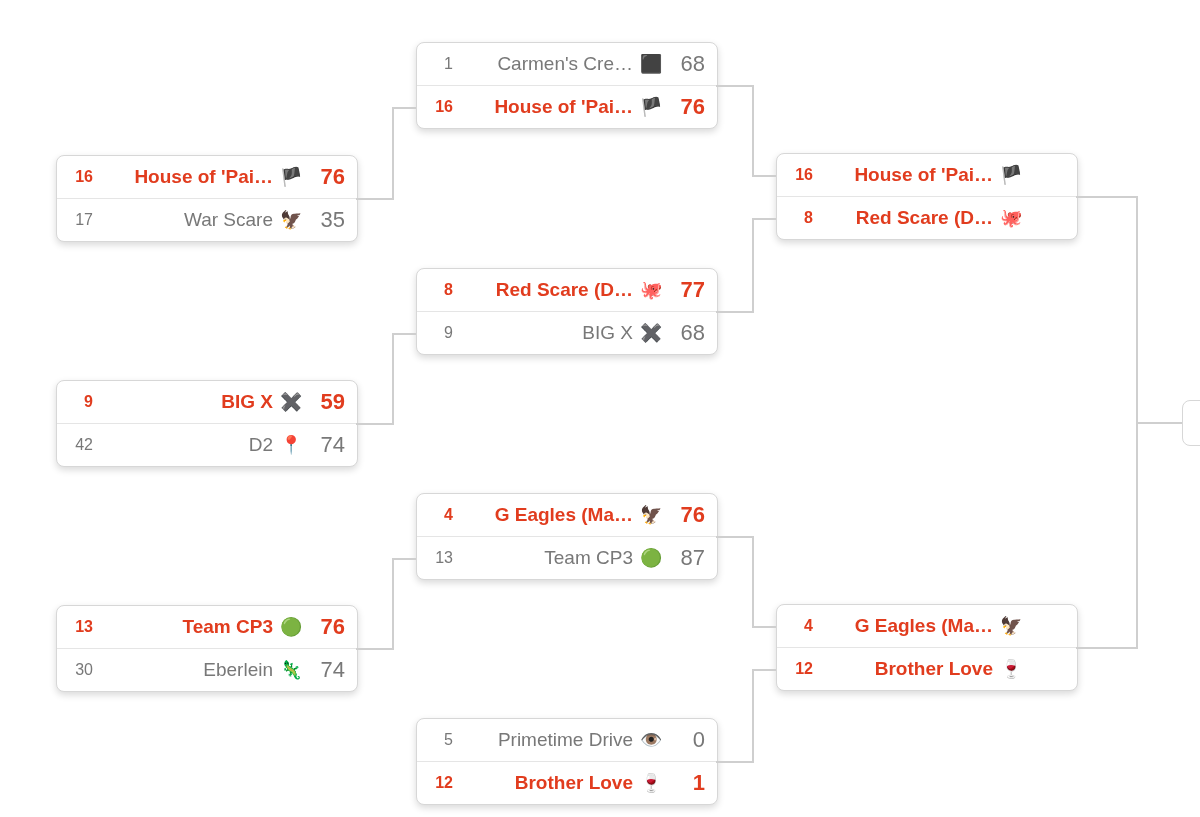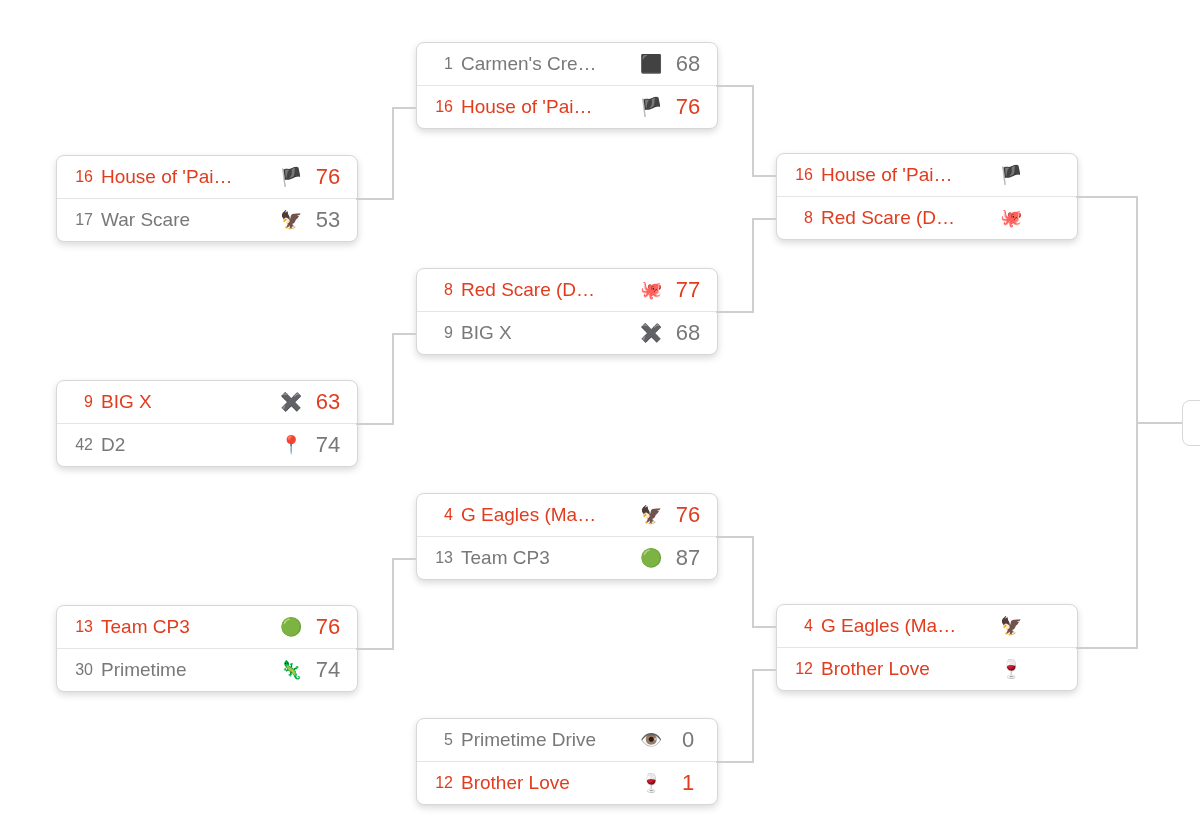--- a/index.html
+++ b/index.html
@@ -6,71 +6,71 @@
   .bracket{position:relative;width:1200px;height:817px;}
   .match{
     position:absolute;width:300px;border:1px solid #d7d7d7;border-radius:8px;
     box-shadow:0 3px 7px rgba(0,0,0,0.15);background:#fff;overflow:hidden;
   }
   .team{
     display:flex;align-items:center;height:42px;padding:0 12px;gap:8px;
   }
   .team + .team{border-top:1px solid #e5e5e5;}
   .seed{width:24px;text-align:right;font-size:16px;}
-  .name{flex:1;white-space:nowrap;overflow:hidden;text-overflow:ellipsis;}
+  .name{flex:1;white-space:nowrap;overflow:hidden;text-overflow:ellipsis;text-align:right;}
   .logo{width:22px;height:22px;display:flex;align-items:center;justify-content:center;font-size:18px;}
-  .score{width:34px;text-align:center;font-size:22px;}
-  .win .seed,.win .name,.win .score{color:#e13c1e;font-weight:400;}
+  .score{width:34px;text-align:right;font-size:22px;}
+  .win .seed,.win .name,.win .score{color:#e13c1e;font-weight:700;}
   .lose .seed,.lose .name,.lose .score{color:#787878;}
   .conn{position:absolute;background:#cfcfcf;}
   .hconn{height:2px;}
   .vconn{width:2px;}
 </style>
 </head>
 <body>
 
 <div class="bracket" id="bracket">
     <div class="match" style="left: 56px; top: 155px;">
       <div class="team win">
         <span class="seed">16</span>
         <span class="name">House of 'Pai…</span>
         <span class="logo">🏴</span>
         <span class="score">76</span>
       </div>
       <div class="team lose">
         <span class="seed">17</span>
         <span class="name">War Scare</span>
         <span class="logo">🦅</span>
-        <span class="score">53</span>
+        <span class="score">35</span>
       </div>
     </div>
     <div class="match" style="left: 56px; top: 380px;">
       <div class="team win">
         <span class="seed">9</span>
         <span class="name">BIG X</span>
         <span class="logo">✖️</span>
-        <span class="score">63</span>
+        <span class="score">59</span>
       </div>
       <div class="team lose">
         <span class="seed">42</span>
         <span class="name">D2</span>
         <span class="logo">📍</span>
         <span class="score">74</span>
       </div>
     </div>
     <div class="match" style="left: 56px; top: 605px;">
       <div class="team win">
         <span class="seed">13</span>
         <span class="name">Team CP3</span>
         <span class="logo">🟢</span>
         <span class="score">76</span>
       </div>
       <div class="team lose">
         <span class="seed">30</span>
-        <span class="name">Primetime</span>
+        <span class="name">Eberlein</span>
         <span class="logo">🦎</span>
         <span class="score">74</span>
       </div>
     </div>
     <div class="match" style="left: 416px; top: 42px;">
       <div class="team lose">
         <span class="seed">1</span>
         <span class="name">Carmen's Cre…</span>
         <span class="logo">⬛</span>
         <span class="score">68</span>

